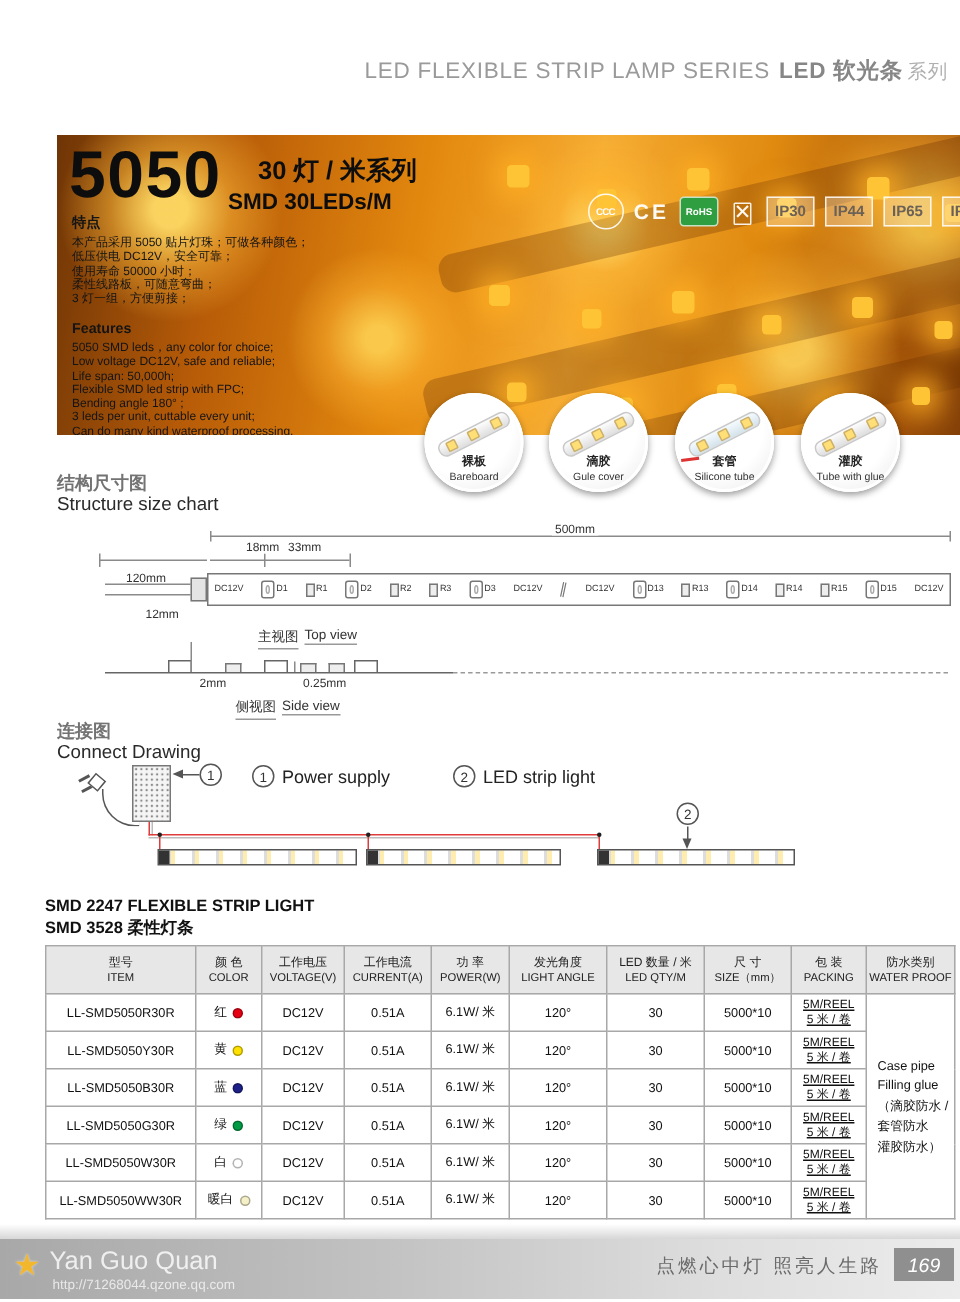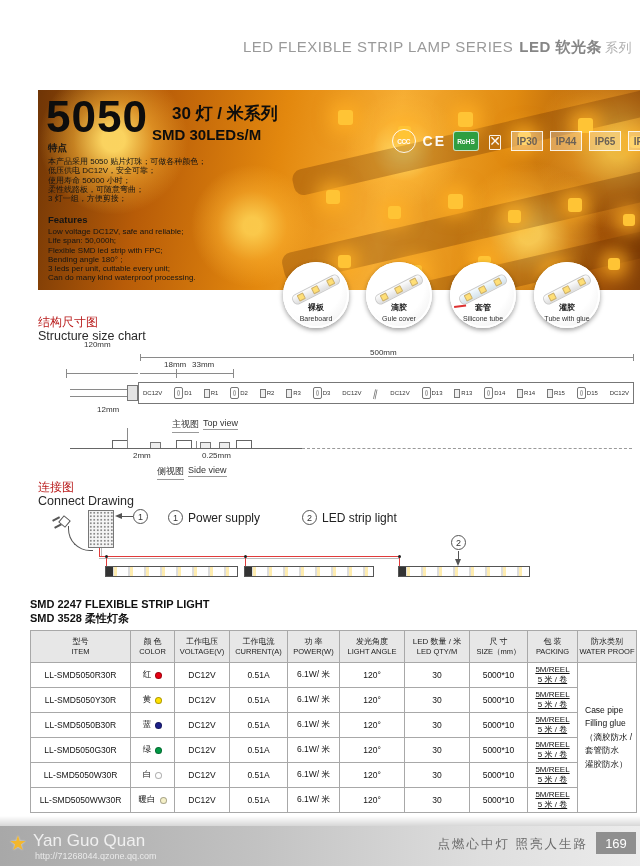--- a/index.html
+++ b/index.html
@@ -56,21 +56,21 @@
   .vstrip { position:absolute; left:7px; top:22px; width:52px; height:11px; border-radius:5px;
             background:linear-gradient(#fdfdfd,#dedede); border:1px solid #c9c9c9; transform:rotate(-27deg);
             display:flex; align-items:center; justify-content:space-around; }
   .vstrip.v3 { background:linear-gradient(#f4fbff,#d4e2ea); }
   .vled { width:7px; height:7px; background:#ffdf76; border:1px solid #cdb06a; border-radius:1px; }
   .vwire { position:absolute; left:-9px; top:8px; width:12px; height:2px; background:#d33; transform:rotate(20deg); }
   .vl-cn { position:absolute; bottom:15px; width:100%; font-size:8px; font-weight:bold; color:#222; }
   .vl-en { position:absolute; bottom:6px; width:100%; font-size:7px; color:#333; }
 
   
-  .sec-cn { position:absolute; font-size:12px; font-weight:normal; color:#b91c1c; }
+  .sec-cn { position:absolute; font-size:12px; font-weight:bold; color:#737373; }
   .sec-en { position:absolute; font-size:12.5px; color:#2a2a2a; }
 
   
   .hline { position:absolute; height:1px; background:#8a8a8a; }
   .vline { position:absolute; width:1px; background:#8a8a8a; }
   .dashline { position:absolute; height:0; border-top:1px dashed #9a9a9a; }
   .dim-label { position:absolute; font-size:8px; color:#333; background:#fff; padding:0 2px; white-space:nowrap; }
   .view-label { position:absolute; font-size:9px; color:#333; border-bottom:1px solid #999; padding-bottom:1px; }
 
   .strip-body { position:absolute; left:138px; top:382px; width:496px; height:22px; border:1px solid #777; background:#fff; }
@@ -126,21 +126,21 @@
   .fshadow { position:absolute; left:0; top:816px; width:640px; height:10px;
              background:linear-gradient(#ffffff,#d7d7d7); }
   .fbar { position:absolute; left:0; top:826px; width:640px; height:40px;
           background:linear-gradient(90deg,#a8a8a8,#c2c2c2 40%,#dedede 75%,#ececec); }
   .star { position:absolute; left:9px; top:831px; font-size:20px; color:#f3b72e; z-index:6;
           text-shadow:0 0 2px rgba(255,255,255,.6); }
   .wm-name { position:absolute; left:33px; top:831px; font-size:17px; color:rgba(255,255,255,.8); z-index:6; }
   .wm-url { position:absolute; left:35px; top:851px; font-size:9px; color:rgba(255,255,255,.72); z-index:6; }
   .slogan { position:absolute; right:52px; top:836px; font-size:12.5px; color:#6b6b6b; letter-spacing:2px; z-index:6; white-space:nowrap; }
   .pagebox { position:absolute; left:596px; top:832px; width:40px; height:22px; background:#8f8f8f; color:#fff;
-             font-size:13px; display:flex; align-items:center; justify-content:center; z-index:6; }
+             font-size:13px; display:flex; align-items:center; justify-content:center; z-index:6;font-style:italic; }
 </style>
 </head>
 <body>
 
 <div class="page">
 
   <div class="hdr">
     <span>LED FLEXIBLE STRIP LAMP SERIES</span><span class="cn">LED 软光条</span><span class="sf">系列</span>
   </div>
 
@@ -178,20 +178,21 @@
           <div class="feat-line">本产品采用 5050 贴片灯珠；可做各种颜色；</div>
           <div class="feat-line">低压供电 DC12V，安全可靠；</div>
           <div class="feat-line">使用寿命 50000 小时；</div>
           <div class="feat-line">柔性线路板，可随意弯曲；</div>
           <div class="feat-line">3 灯一组，方便剪接；</div>
         </div>
     </div>
     <div class="hero-text featblk fen" style="position:absolute;">
       <div class="ft">Features</div>
       <div id="feat-en">
+          <div class="feat-line">5050 SMD leds，any color for choice;</div>
           <div class="feat-line">Low voltage DC12V, safe and reliable;</div>
           <div class="feat-line">Life span: 50,000h;</div>
           <div class="feat-line">Flexible SMD led strip with FPC;</div>
           <div class="feat-line">Bending angle 180° ;</div>
           <div class="feat-line">3 leds per unit, cuttable every unit;</div>
           <div class="feat-line">Can do many kind waterproof processing.</div>
         </div>
     </div>
     <div class="certs" id="certs">
         <div class="cert cert-ccc">CCC</div>
@@ -251,21 +252,21 @@
   <div class="sec-cn" style="left:38px;top:314px;">结构尺寸图</div>
   <div class="sec-en" style="left:38px;top:329px;">Structure size chart</div>
 
   <div class="hline" style="left:140px;top:357px;width:494px;"></div>
   <div class="vline" style="left:140px;top:354px;height:7px;"></div>
   <div class="vline" style="left:633px;top:354px;height:7px;"></div>
   <div class="dim-label" style="left:368px;top:348px;">500mm</div>
 
   <div class="hline" style="left:66px;top:373px;width:72px;"></div>
   <div class="vline" style="left:66px;top:369px;height:9px;"></div>
-  <div class="dim-label" style="left:82px;top:340px;text-align:center;">120mm</div>
+  <div class="dim-label" style="left:82px;top:381px;text-align:center;">120mm</div>
 
   <div class="hline" style="left:140px;top:373px;width:93px;"></div>
   <div class="vline" style="left:176px;top:369px;height:9px;"></div>
   <div class="vline" style="left:233px;top:369px;height:9px;"></div>
   <div class="dim-label" style="left:146px;top:360px;margin-left:16px;">18mm</div>
   <div class="dim-label" style="left:190px;top:360px;">33mm</div>
 
   <div class="hline" style="left:70px;top:389px;width:68px;"></div>
   <div class="hline" style="left:70px;top:396px;width:68px;"></div>
   <div style="position:absolute;left:127px;top:385px;width:11px;height:16px;border:1px solid #777;background:#e4e4e4;"></div>

